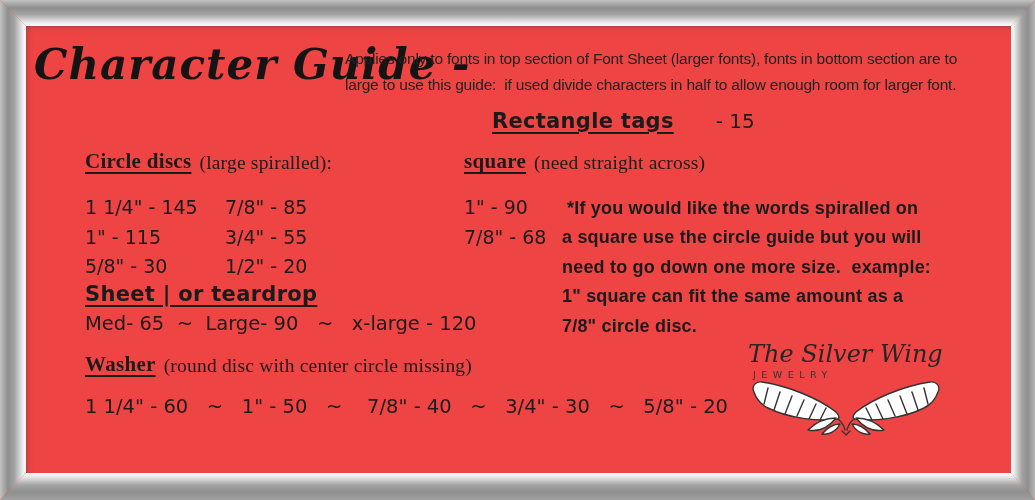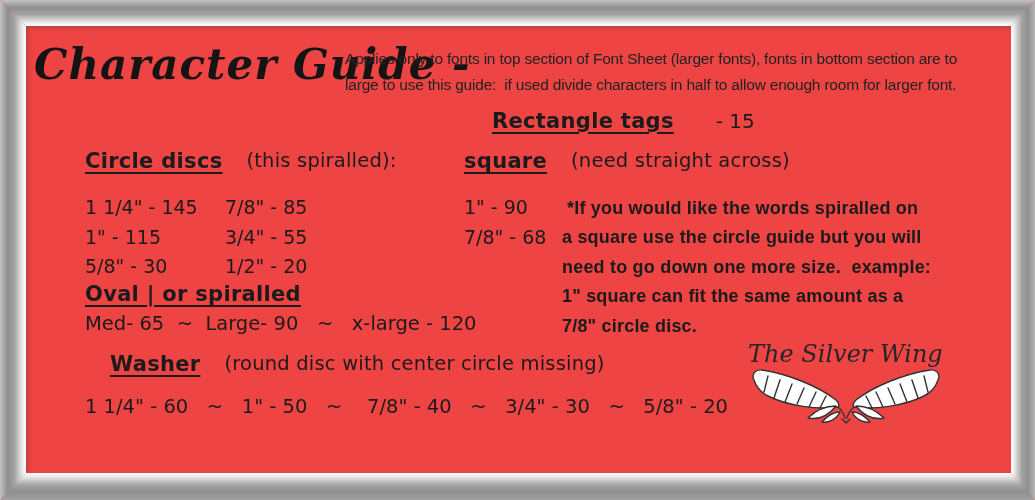--- a/index.html
+++ b/index.html
@@ -31,39 +31,39 @@
     font-size:42px;letter-spacing:1px;color:#141414;white-space:pre;}
 
   .desc{left:345px;top:46px;font-family:"Liberation Sans",sans-serif;font-size:15.5px;
     line-height:26px;letter-spacing:-0.2px;color:#222;}
   .desc div{white-space:pre;}
 
   .handw{font-family:"DejaVu Sans",sans-serif;}
   .heading{font-size:21px;font-weight:bold;text-decoration:underline;
     text-underline-offset:4px;text-decoration-thickness:2px;letter-spacing:0.3px;}
   .qualifier{font-size:19.5px;letter-spacing:0.2px;}
-  .hrow{display:flex;align-items:flex-start;gap:24px;}
+  .hrow{display:flex;align-items:flex-end;gap:8px;font-family:Liberation Serif, serif;}
 
   .recttags{left:468px;top:109px;display:flex;align-items:baseline;gap:42px;margin-left:24px;}
   .recttags .val{font-size:20px;}
 
   .circle-head{left:85px;top:149px;}
   .circle-grid{left:85px;top:193px;display:grid;grid-template-columns:140px auto;
     font-size:19px;line-height:29.5px;}
   .square-head{left:464px;top:149px;}
   .square-list{left:464px;top:193px;font-size:19px;line-height:29.5px;}
 
   .note{left:562px;top:194px;font-family:"Liberation Sans",sans-serif;
     font-weight:bold;font-size:18px;line-height:29.4px;letter-spacing:0.2px;}
   .note div{white-space:pre;}
   .note div:first-child{padding-left:5px;}
 
   .oval-head{left:85px;top:282px;}
   .oval-values{left:85px;top:312px;font-size:19.5px;}
-  .washer-head{left:85px;top:352px;margin-left:25px;}
+  .washer-head{left:85px;top:352px;}
   .washer-values{left:85px;top:395px;font-size:19.5px;}
 
   .logo{left:748px;top:340px;width:198px;}
   .logo-name{font-family:"DejaVu Serif",serif;font-style:italic;font-size:24px;
     color:#262626;white-space:pre;}
   .logo-sub{font-size:9.5px;letter-spacing:5.5px;color:#333;margin-top:1px;padding-left:5px;}
   .logo-feathers{margin-top:-2px;}
 </style>
 </head>
 <body>
@@ -82,21 +82,21 @@
     <div>large to use this guide:  if used divide characters in half to allow enough room for larger font.</div>
   </div>
 
   <div class="abs recttags handw">
     <span class="heading">Rectangle tags</span>
     <span class="val pre">- 15</span>
   </div>
 
   <div class="abs circle-head hrow handw">
     <span class="heading">Circle discs</span>
-    <span class="qualifier">(this spiralled):</span>
+    <span class="qualifier">(large spiralled):</span>
   </div>
   <div class="abs circle-grid handw">
     <span class="pre">1 1/4" - 145</span>
     <span class="pre">7/8" - 85</span>
     <span class="pre">1" - 115</span>
     <span class="pre">3/4" - 55</span>
     <span class="pre">5/8" - 30</span>
     <span class="pre">1/2" - 20</span>
   </div>
 
@@ -111,32 +111,33 @@
 
   <div class="abs note">
     <div>*If you would like the words spiralled on</div>
     <div>a square use the circle guide but you will</div>
     <div>need to go down one more size.  example:</div>
     <div>1" square can fit the same amount as a</div>
     <div>7/8" circle disc.</div>
   </div>
 
   <div class="abs oval-head handw">
-    <span class="heading">Oval | or spiralled</span>
+    <span class="heading">Sheet | or teardrop</span>
   </div>
   <div class="abs oval-values handw pre">Med- 65  ~  Large- 90   ~   x-large - 120</div>
 
   <div class="abs washer-head hrow handw">
     <span class="heading">Washer</span>
     <span class="qualifier">(round disc with center circle missing)</span>
   </div>
   <div class="abs washer-values handw pre">1 1/4" - 60   ~   1" - 50   ~    7/8" - 40   ~   3/4" - 30   ~   5/8" - 20</div>
 
   <div class="abs logo">
     <div class="logo-name">The Silver Wing</div>
+    <div class="logo-sub">JEWELRY</div>
     <svg class="logo-feathers" width="196" height="58" viewBox="0 0 196 58" fill="none" xmlns="http://www.w3.org/2000/svg">
       <g stroke="#333" stroke-width="1.4" stroke-linejoin="round" stroke-linecap="round" fill="#ffffff">
 
         <g>
           <path d="M6,14 C3,8 8,3 14,4 C40,8 70,20 88,34 C90,36 92,39 90,41 C70,44 40,40 20,30 C12,26 8,20 6,14 Z"></path>
           <path d="M20,10 L16,26" fill="none"></path>
           <path d="M32,14 L26,32" fill="none"></path>
           <path d="M44,18 L37,36" fill="none"></path>
           <path d="M56,22 L49,38" fill="none"></path>
           <path d="M68,26 L61,41" fill="none"></path>

